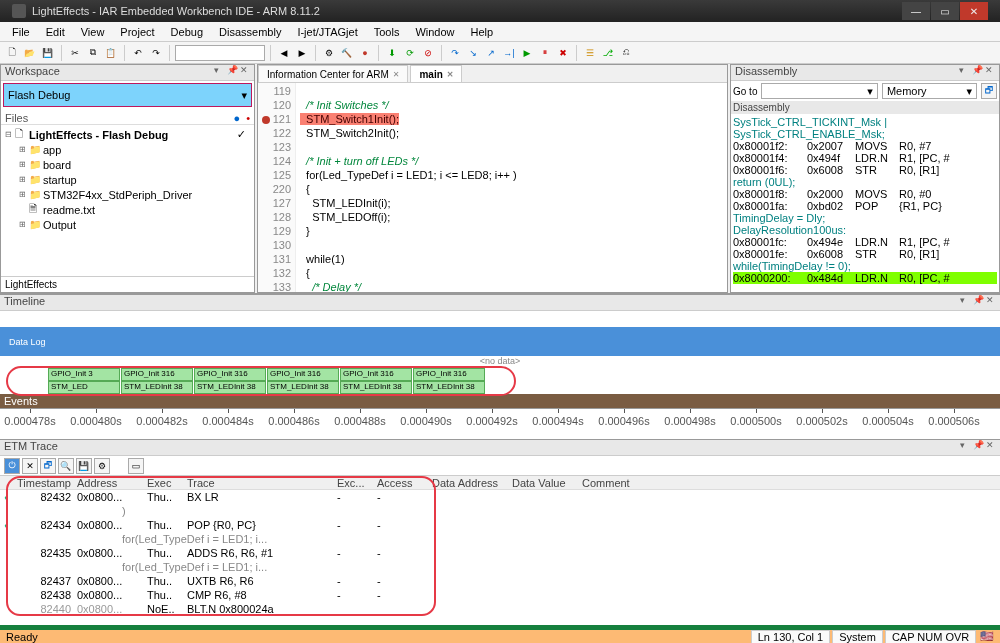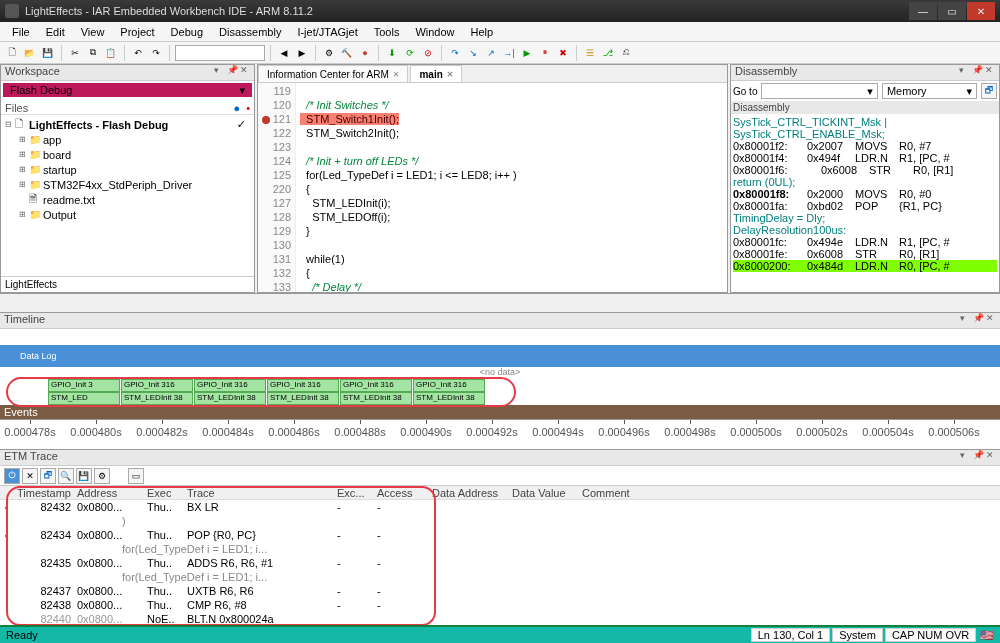--- a/index.html
+++ b/index.html
@@ -1,35 +1,35 @@
 <!DOCTYPE html>
 <html><head>
 <meta charset="utf-8">
 <style>
 * { box-sizing: border-box; margin: 0; padding: 0; font-family: "Segoe UI", Tahoma, sans-serif; font-size: 11px; }
 body { background: #f0f0f0; width: 1000px; height: 643px; overflow: hidden; display: flex; flex-direction: column; }
-.title-bar { background: linear-gradient(#3a3a3a, #222); color: #ddd; height: 22px; display: flex; align-items: center; padding: 0 5px; }
+.title-bar { background: linear-gradient(#3a3a3a, #222); color: #ddd; height: 22px; display: flex; align-items: center; padding: 0 12px; }
 .title-bar .icon-app { width: 14px; height: 14px; background: #555; border-radius: 2px; margin-right: 6px; }
 .title-bar .title { flex: 1; }
 .win-btns { display: flex; }
 .win-btn { width: 28px; height: 18px; background: #444; margin-left: 1px; display: flex; align-items: center; justify-content: center; color: #eee; font-size: 10px; }
 .win-btn.close { background: #c0392b; }
 .menu-bar { background: #f5f5f5; height: 20px; display: flex; align-items: center; padding: 0 4px; border-bottom: 1px solid #ccc; }
 .menu-item { padding: 2px 8px; cursor: pointer; }
 .toolbar { background: #f5f5f5; height: 22px; border-bottom: 1px solid #ccc; display: flex; align-items: center; padding: 0 4px; gap: 2px; }
 .tbtn { width: 16px; height: 16px; border: 1px solid transparent; display: flex; align-items: center; justify-content: center; font-size: 9px; }
 .tsep { width: 1px; height: 16px; background: #ccc; margin: 0 3px; }
 .main-area { flex: 1; display: flex; flex-direction: column; overflow: hidden; }
 .upper-row { display: flex; height: 230px; border-bottom: 1px solid #999; }
 .panel { display: flex; flex-direction: column; background: #fff; border: 1px solid #999; }
 .panel-header { background: #e8e8e8; border-bottom: 1px solid #ccc; height: 16px; display: flex; align-items: flex-start; padding: 0 4px; font-size: 10px; color: #444; }
 .panel-header .hflex { flex: 1; }
 .panel-header .hicon { width: 10px; height: 10px; margin-left: 3px; font-size: 9px; color: #666; cursor: pointer; }
 .workspace { width: 255px; }
-.ws-dropdown { margin: 2px; border: 3px solid #be185d; height: 14px; display: flex; align-items: center; padding: 0 4px; background: #be185d; }
+.ws-dropdown { margin: 2px; border: 1px solid #be185d; height: 24px; display: flex; align-items: center; padding: 0 4px; background: #7dd3fc; }
 .ws-files-header { height: 16px; display: flex; align-items: flex-end; padding: 0 4px; border-bottom: 1px solid #ddd; font-size: 10px; color: #555; }
 .ws-tree { flex: 1; overflow: auto; padding: 2px 4px; font-size: 11px; }
 .tree-node { display: flex; align-items: center; height: 15px; cursor: pointer; }
 .tree-indent { width: 14px; }
 .tree-expander { width: 10px; color: #666; font-size: 8px; }
 .tree-icon { width: 14px; font-size: 10px; }
 .tree-label { white-space: nowrap; }
 .ws-footer { height: 16px; border-top: 1px solid #ccc; padding: 0 4px; font-size: 10px; display: flex; align-items: center; }
 .editor-pane { flex: 1; margin-left: 2px; }
 .editor-tabs { height: 18px; background: #f0f0f0; display: flex; align-items: flex-end; border-bottom: 1px solid #ccc; }
@@ -44,21 +44,21 @@
 .c-comment { color: #00863b; font-style: italic; }
 .c-highlight-red { background: #fa8072; color: #400; }
 .disasm { width: 270px; margin-left: 2px; }
 .disasm-controls { height: 20px; display: flex; align-items: center; gap: 4px; padding: 2px; }
 .disasm-select { border: 1px solid #aaa; height: 16px; flex: 1; padding: 0 4px; font-size: 10px; display:flex; align-items:center; background:#fff;}
 .disasm-body { flex: 1; overflow: auto; font-family: Consolas, monospace; font-size: 10px; padding: 2px; }
 .d-hdr { background: #e8e8e8; color: #444; padding: 1px 2px; font-size:10px; }
 .d-row { display: flex; height: 12px; }
 .d-teal { color: #008080; }
 .d-green-hl { background: #7fff00; }
-.timeline-panel { height: 145px; border-top: 1px solid #999; display: flex; flex-direction: column; background: #fff; margin-top: 18px; }
+.timeline-panel { height: 145px; border-top: 1px solid #999; display: flex; flex-direction: column; background: #fff; }
 .timeline-body { flex: 1; position: relative; overflow: hidden; background:#fff; }
 .tl-blockrow { height: 13px; display:flex; gap:1px; padding-left:48px;}
 .tl-block { background: #a3e4a3; border:1px solid #5a5; font-size:8px; padding:0 2px; white-space:nowrap; overflow:hidden;}
 .tl-events { height:14px; background:#7a5c42; color:#fff; font-size:9px; padding:0 4px; display:flex; align-items:center;}
 .tl-ruler { height: 30px; position:relative; border-top:1px solid #999; font-size:9px; color:#555;}
 .tl-tick { position:absolute; top:0; width:1px; height:4px; background:#555;}
 .tl-ticklabel { position:absolute; top:6px; transform:translateX(-50%); }
 .red-annot { position:absolute; border:2px solid #e63946; border-radius:16px; pointer-events:none; }
 .etm-panel { flex: 1; border-top: 1px solid #999; display: flex; flex-direction: column; background: #fff; }
 .etm-toolbar { height: 20px; display: flex; align-items: center; gap: 2px; padding: 2px 4px; border-bottom: 1px solid #ccc; }
@@ -68,21 +68,21 @@
 .etm-header-row { background: #f0f0f0; font-family: "Segoe UI"; color: #444; border-bottom: 1px solid #ddd; }
 .col-ts { width: 65px; text-align: right; padding-right:6px;}
 .col-addr { width: 70px; }
 .col-exec { width: 40px; }
 .col-trace { width: 150px; }
 .col-exc { width:40px;} .col-acc{width:55px;} .col-da{width:80px;} .col-dv{width:70px;} .col-cmt{width:80px;}
 .etm-row .col-exec, .etm-row .col-trace { color: #000; }
 .etm-row.faded { color: #999; }
 .etm-code-gray { color:#888; padding-left: 110px; font-style:normal;}
 .leader { width:12px; color:#2a7; font-weight:bold; text-align:center;}
-.status-bar { height: 18px; background: #14b8a6; border-top: 2px solid #15803d; display: flex; align-items: center; padding: 0 6px; font-size: 10px; }
+.status-bar { height: 18px; background: #fdba74; border-top: 5px solid #15803d; display: flex; align-items: center; padding: 0 6px; font-size: 10px; }
 .status-bar .sflex { flex: 1; }
 .status-cell { border:1px solid #ccc; padding:0 6px; margin-left:2px; background:#fafafa;}
 </style>
 </head>
 <body>
 
 <div class="title-bar">
   <div class="icon-app"></div>
   <div class="title">LightEffects - IAR Embedded Workbench IDE - ARM 8.11.2</div>
   <div class="win-btns">
@@ -267,28 +267,28 @@
             <span style="width:44px;display:inline-block;">MOVS</span>
             <span>R0, #7</span>
           </div>
           <div class="d-row">
             <span style="width:74px;display:inline-block;">  0x80001f4:</span>
             <span style="width:48px;display:inline-block;">0x494f</span>
             <span style="width:44px;display:inline-block;">LDR.N</span>
             <span>R1, [PC, #</span>
           </div>
           <div class="d-row">
-            <span style="width:88px;display:inline-block;">  0x80001f6:</span>
+            <span style="width:74px;display:inline-block;">  0x80001f6:</span>
             <span style="width:48px;display:inline-block;">0x6008</span>
             <span style="width:44px;display:inline-block;">STR</span>
             <span>R0, [R1]</span>
           </div>
           <div class="d-teal">  return (0UL);</div>
           <div class="d-row">
-            <span style="width:74px;display:inline-block;font-weight:bold;">  0x80001f8:</span>
+            <span style="width:74px;display:inline-block;">  0x80001f8:</span>
             <span style="width:48px;display:inline-block;">0x2000</span>
             <span style="width:44px;display:inline-block;">MOVS</span>
             <span>R0, #0</span>
           </div>
           <div class="d-row">
             <span style="width:74px;display:inline-block;">  0x80001fa:</span>
             <span style="width:48px;display:inline-block;">0xbd02</span>
             <span style="width:44px;display:inline-block;">POP</span>
             <span>{R1, PC}</span>
           </div>
@@ -299,41 +299,42 @@
             <span style="width:48px;display:inline-block;">0x494e</span>
             <span style="width:44px;display:inline-block;">LDR.N</span>
             <span>R1, [PC, #</span>
           </div>
           <div class="d-row">
             <span style="width:74px;display:inline-block;">  0x80001fe:</span>
             <span style="width:48px;display:inline-block;">0x6008</span>
             <span style="width:44px;display:inline-block;">STR</span>
             <span>R0, [R1]</span>
           </div>
+          <div class="d-teal">  while(TimingDelay != 0);</div>
           <div class="d-row d-green-hl">
             <span style="width:74px;display:inline-block;">  0x8000200:</span>
             <span style="width:48px;display:inline-block;">0x484d</span>
             <span style="width:44px;display:inline-block;">LDR.N</span>
             <span>R0, [PC, #</span>
           </div>
         </div>
     </div>
   </div>
 
   <div class="timeline-panel">
     <div class="panel-header">
       <span>Timeline</span>
       <span class="hflex"></span>
       <span class="hicon">▾</span>
       <span class="hicon">📌</span>
       <span class="hicon">✕</span>
     </div>
     <div class="timeline-body">
       <div style="height:16px;"></div>
-      <div style="background:#4a90d9;color:#fff;font-size:9px;padding:0 20px;height:22px;display:flex;align-items:center;">Data Log</div>
+      <div style="background:#4a90d9;color:#fff;font-size:9px;padding:0 9px;height:29px;display:flex;align-items:center;">Data Log</div>
       <div style="text-align:center;color:#888;font-size:9px;height:12px;">&lt;no data&gt;</div>
       <div style="position:relative;">
         <div class="red-annot" style="left:6px;top:-2px;width:510px;height:30px;"></div>
         <div class="tl-blockrow" id="tl-row-a">
             <div class="tl-block" style="width: 72px;">GPIO_Init 3</div>
             <div class="tl-block" style="width: 72px;">GPIO_Init 316</div>
             <div class="tl-block" style="width: 72px;">GPIO_Init 316</div>
             <div class="tl-block" style="width: 72px;">GPIO_Init 316</div>
             <div class="tl-block" style="width: 72px;">GPIO_Init 316</div>
             <div class="tl-block" style="width: 72px;">GPIO_Init 316</div>

